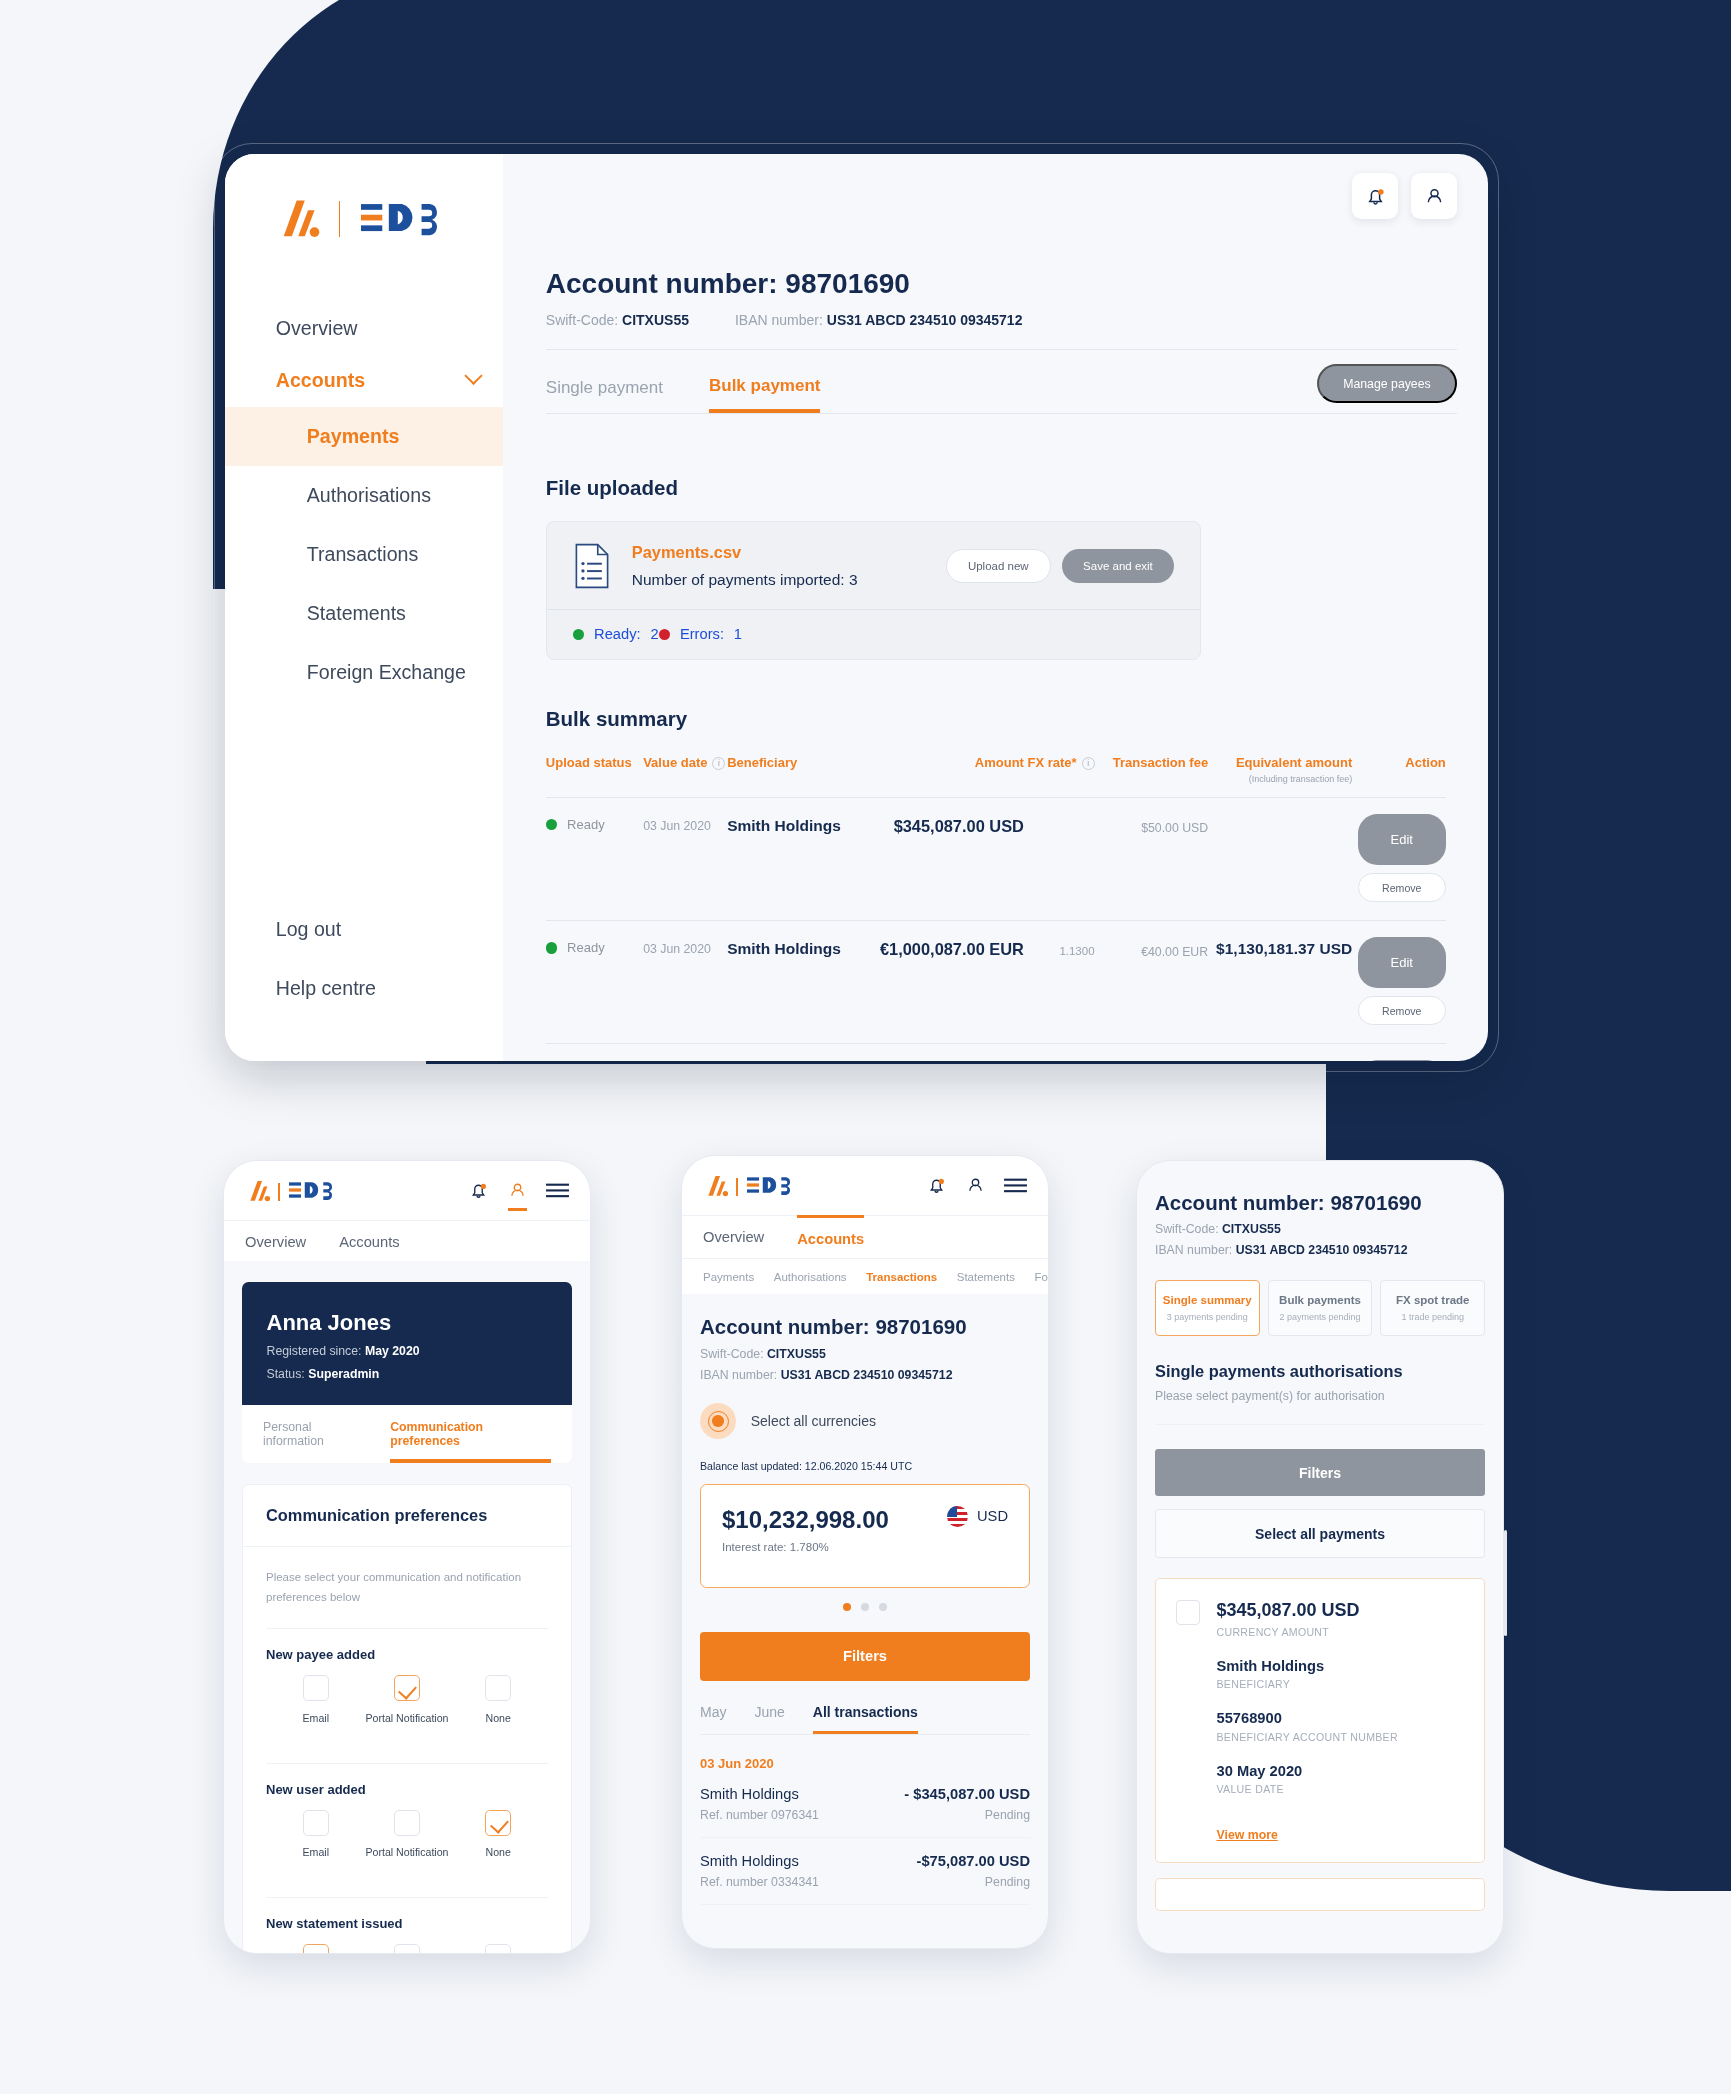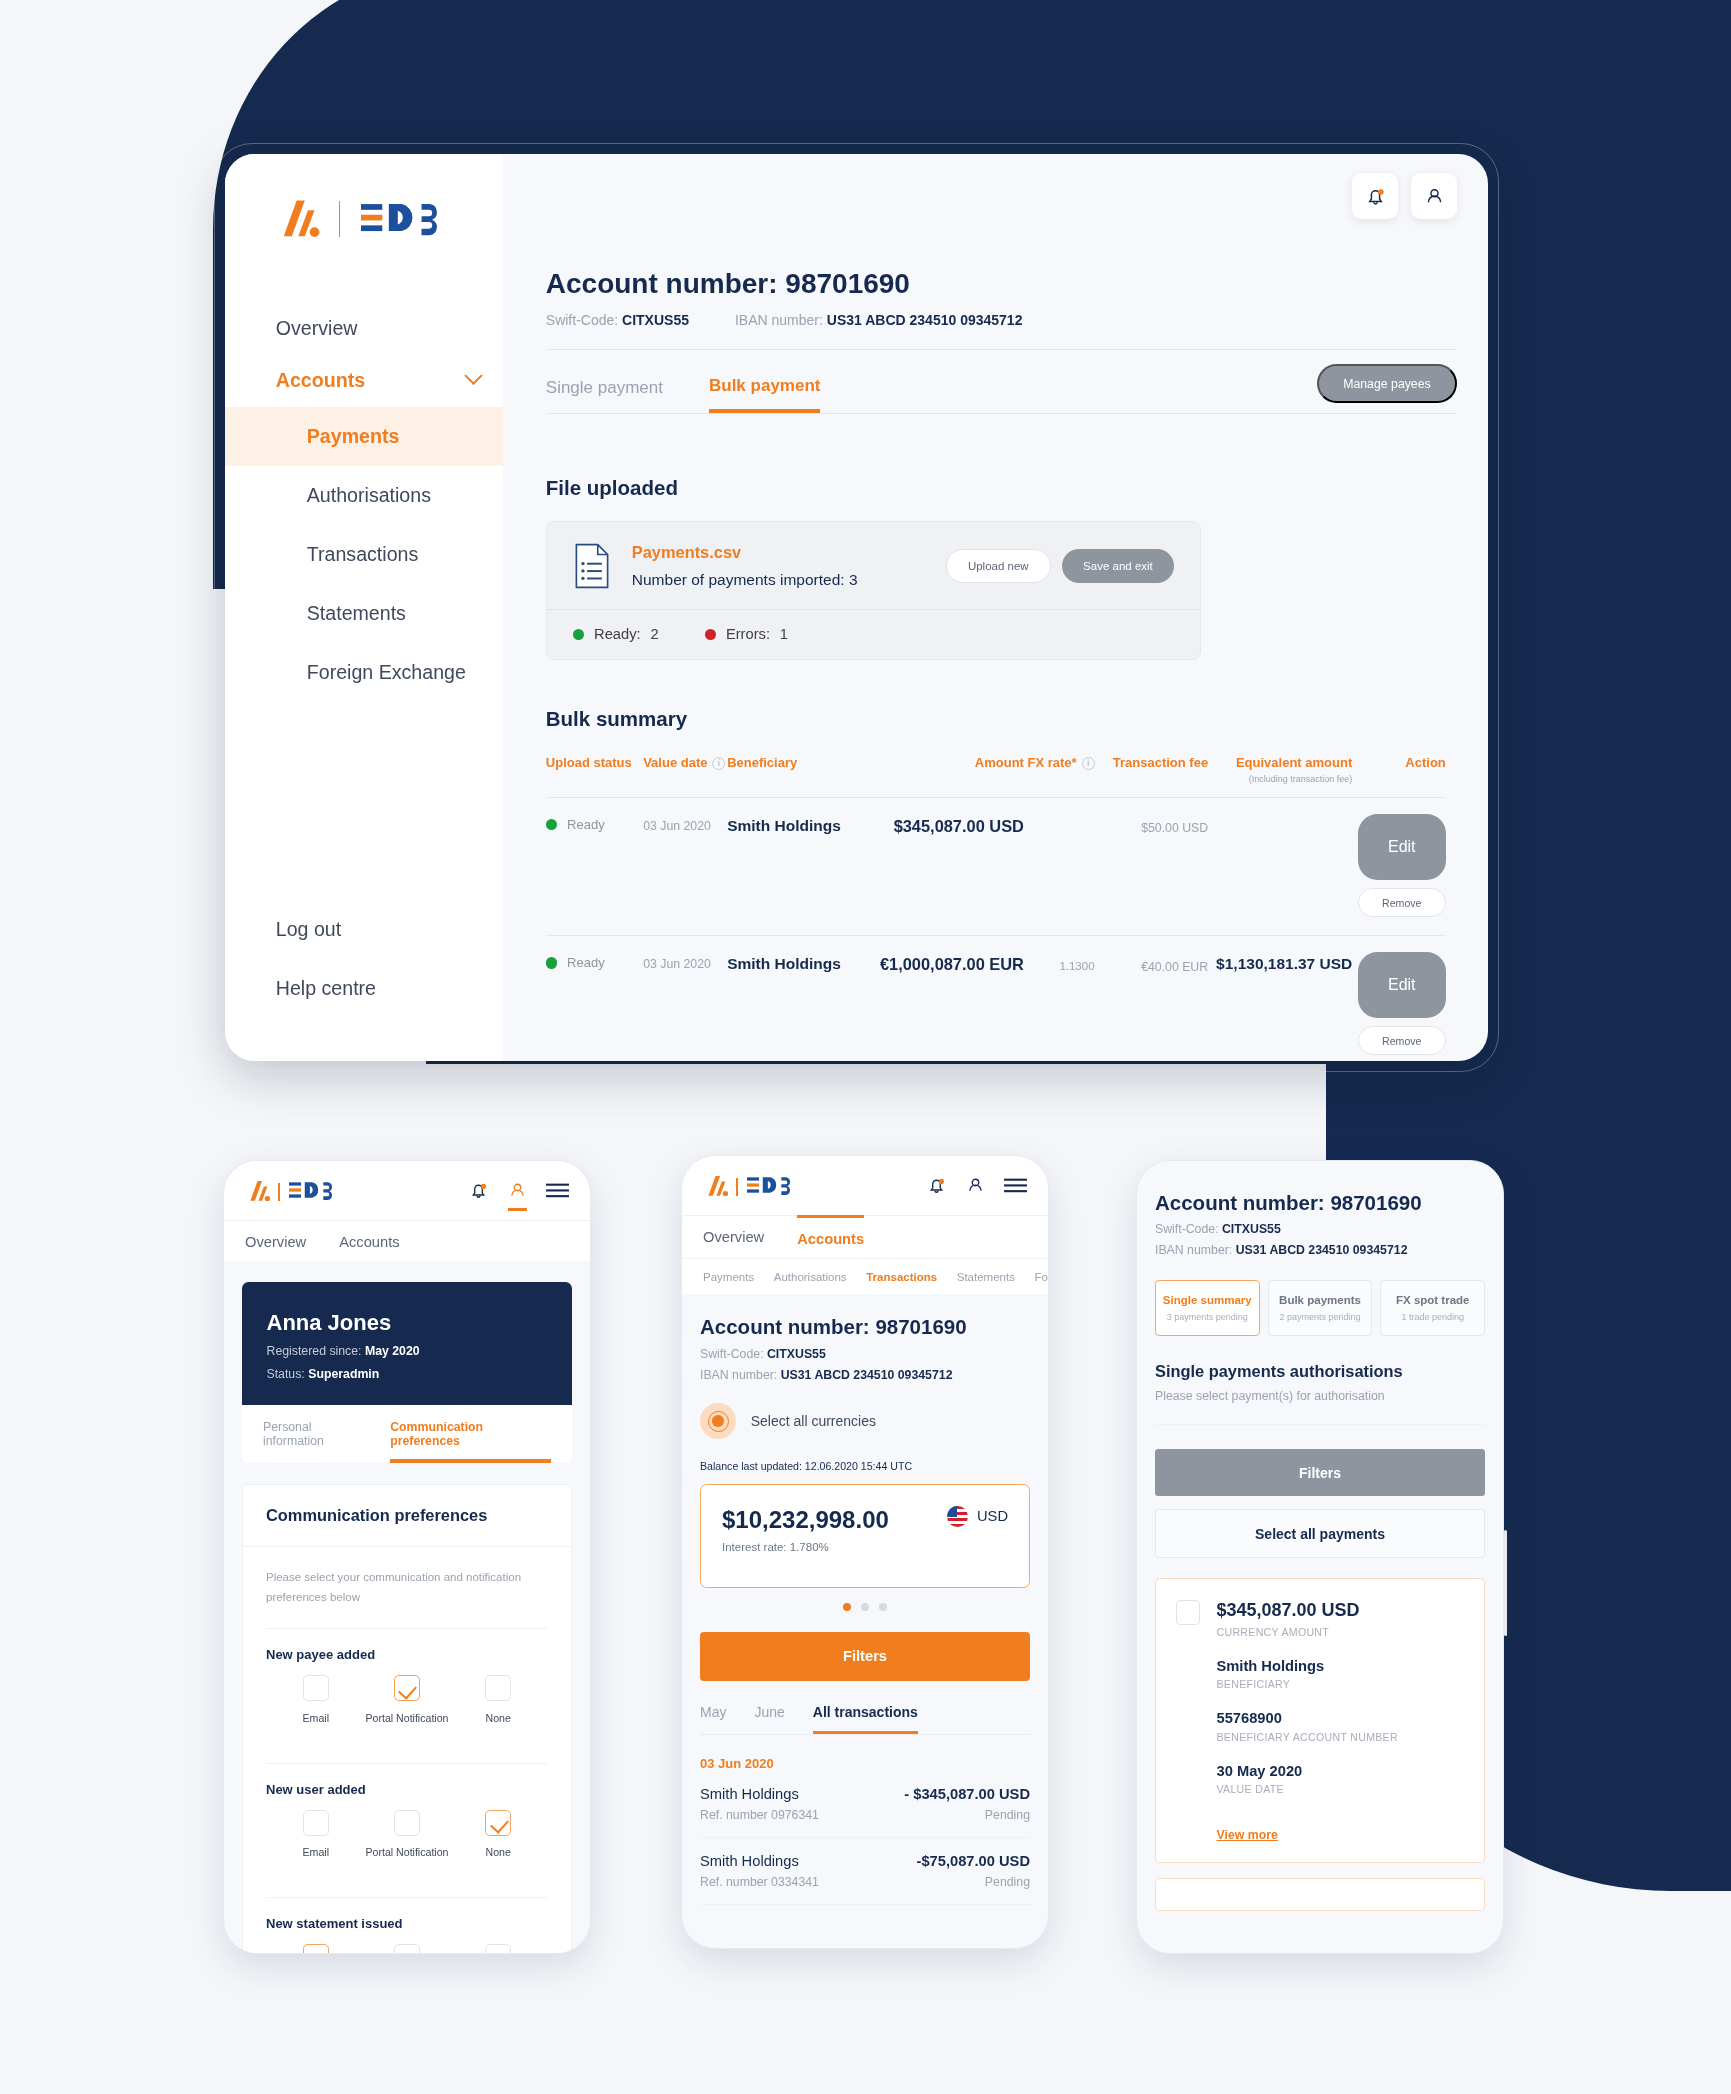--- a/index.html
+++ b/index.html
@@ -121,22 +121,22 @@
   .upload-btns { margin-left: auto; display: flex; gap: 11.5px; }
   .btn-ghost {
     border: 0.8px solid #dfe3ea; background: #fff; color: #5c6676;
     font-size: 11.5px; border-radius: 24.5px; padding: 9.8px 21px; cursor: pointer;
   }
   .btn-grey {
     background: #8f959e; color: #fff; border: none;
     font-size: 11.5px; border-radius: 24.5px; padding: 10.6px 21px; cursor: pointer;
   }
   .upload-foot {
-    border-top: 0.8px solid #e0e4eb; padding: 16.4px 26px; display: flex; gap: 46px;
-    font-size: 14.7px; color: #404040;
+    border-top: 0.8px solid #e0e4eb; padding: 16.4px 26px; display: flex; 
+    font-size: 14.7px; color: #1d4ed8;
   }
   .dotitem { display: flex; align-items: center; gap: 9.8px; }
   .dot { width: 11.5px; height: 11.5px; border-radius: 50%; }
   .dot.green { background: #17a03c; }
   .dot.red { background: #d3212c; }
 
   
   .tbl { margin-top: 16.4px; width: 900px; }
   .tbl-head { display: flex; font-size: 13px; color: #f07d1e; font-weight: bold; padding: 8.2px 0 13px 0; }
   .tbl-head .sub { display: block; font-size: 9px; color: #9aa3b0; font-weight: normal; margin-top: 3.3px; }
@@ -150,21 +150,21 @@
   .c-equiv  { width: 151px; text-align: right; }
   .c-act    { width: 98px; text-align: right; }
   .tbl-row .c-status { display: flex; align-items: center; gap: 9.8px; font-size: 13px; color: #8f959e; }
   .tbl-row .c-date  { font-size: 12.3px; color: #9aa3b0; padding-top: 1.6px; }
   .tbl-row .c-benef { font-size: 15.5px; color: #152a4e; font-weight: bold; }
   .tbl-row .c-amt   { font-size: 16.4px; color: #152a4e; font-weight: bold; }
   .tbl-row .c-fx    { font-size: 11.5px; color: #9aa3b0; padding-top: 4.9px; }
   .tbl-row .c-fee   { font-size: 12.3px; color: #9aa3b0; padding-top: 4.1px; }
   .tbl-row .c-equiv { font-size: 15.5px; color: #152a4e; font-weight: bold; }
   .actbtns { display: flex; flex-direction: column; align-items: flex-end; gap: 8.2px; margin-top: -3.3px; }
-  .btn-edit { background: #8f959e; color: #fff; border: none; font-size: 16px; border-radius: 19.6px; padding: 24px 0; width: 88px; cursor: pointer; }
+  .btn-edit { background: #8f959e; color: #fff; border: none; font-size: 13px; border-radius: 19.6px; padding: 18px 0; width: 88px; cursor: pointer; }
   .btn-rem  { background: #fff; color: #5c6676; border: 0.8px solid #e0e4eb; font-size: 10.6px; border-radius: 19.6px; padding: 7.4px 0; width: 88px; cursor: pointer; }
   .info-c { display: inline-flex; width: 13px; height: 13px; border-radius: 50%; border: 0.8px solid #c6ccd6; color: #9aa3b0; font-size: 8.2px; align-items: center; justify-content: center; vertical-align: 1.6px; margin-left: 4.9px; font-weight: normal; }
 
   
   .phone {
     position: absolute; z-index: 6;
     width: 368px; height: 794px;
     border-radius: 34px;
     background: #f7f8fb;
     border: 1.6px solid #e6e9ef;

